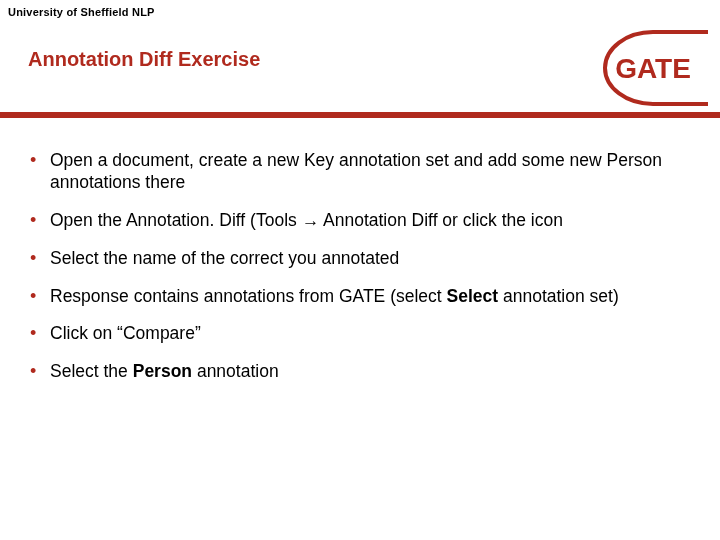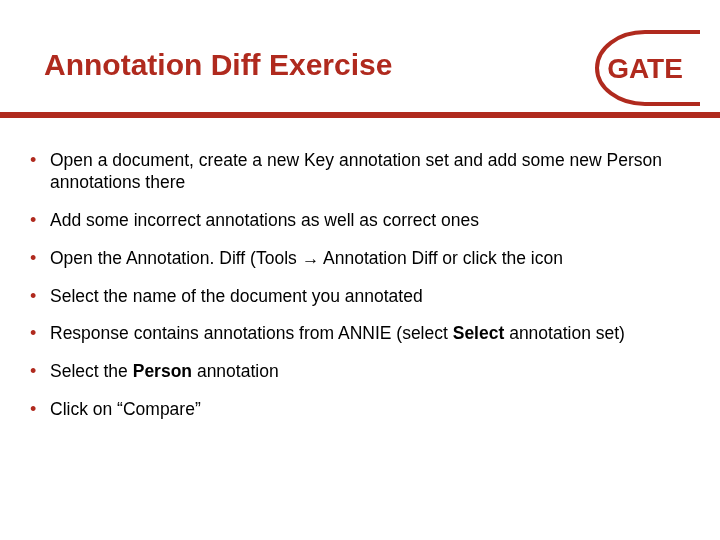--- a/index.html
+++ b/index.html
@@ -5,24 +5,24 @@
   * { margin: 0; padding: 0; box-sizing: border-box; }
   html, body { width: 720px; height: 540px; font-family: Arial, Helvetica, sans-serif; background: #fff; color: #000; }
   .slide { position: relative; width: 720px; height: 540px; padding: 0; }
   .header-label {
     position: absolute; top: 6px; left: 8px;
     font-family: Verdana, Geneva, sans-serif;
     font-weight: 700; font-size: 11px; color: #000; letter-spacing: 0.2px;
   }
   .title {
     position: absolute; top: 48px; left: 28px;
-    font-size: 30px; font-weight: 700; color: #B02A1E; margin-left: 16px;
+    font-size: 20px; font-weight: 700; color: #B02A1E;
   }
   .logo {
-    position: absolute; top: 28px; right: 20px;
+    position: absolute; top: 28px; right: 12px;
     width: 110px; height: 80px;
   }
   .rule {
     position: absolute; top: 112px; left: 0; width: 720px; height: 6px;
     background: #B02A1E;
   }
   .content {
     position: absolute; top: 150px; left: 28px; right: 28px;
   }
   ul.bullets { list-style: none; }
@@ -41,39 +41,39 @@
     color: #B02A1E;
     font-size: 18px;
     line-height: 1.2;
   }
   .b { font-weight: 700; }
 </style>
 </head>
 <body>
 <div class="slide">
 
+  <div class="header-label">University of Sheffield NLP</div>
 
   <div class="title">Annotation Diff Exercise</div>
 
   <div class="logo">
     <svg viewBox="0 0 110 80" width="110" height="80">
       <path d="M55 4 A48 36 0 1 0 55 76" fill="none" stroke="#B02A1E" stroke-width="4"></path>
       <line x1="55" y1="4" x2="110" y2="4" stroke="#B02A1E" stroke-width="4"></line>
       <line x1="55" y1="76" x2="110" y2="76" stroke="#B02A1E" stroke-width="4"></line>
       <text x="55" y="50" text-anchor="middle" font-family="Arial" font-weight="700" font-size="28" fill="#B02A1E">GATE</text>
     </svg>
   </div>
 
   <div class="rule"></div>
 
   <div class="content">
     <ul class="bullets" id="bullet-list">
         <li><span>Open a document, create a new Key annotation set and add some new Person annotations there</span></li>
-        <li><span>Add some incorrect annotations as well as correct ones</span></li>
         <li><span>Open the Annotation. Diff (Tools → Annotation Diff or click the icon</span></li>
-        <li><span>Select the name of the document you annotated</span></li>
-        <li><span>Response contains annotations from ANNIE (select </span><span class="b">Select</span><span> annotation set)</span></li>
+        <li><span>Select the name of the correct you annotated</span></li>
+        <li><span>Response contains annotations from GATE (select </span><span class="b">Select</span><span> annotation set)</span></li>
+        <li><span>Click on “Compare”</span></li>
         <li><span>Select the </span><span class="b">Person</span><span> annotation</span></li>
-        <li><span>Click on “Compare”</span></li>
       </ul>
   </div>
 
 </div>
 
 </body></html>

